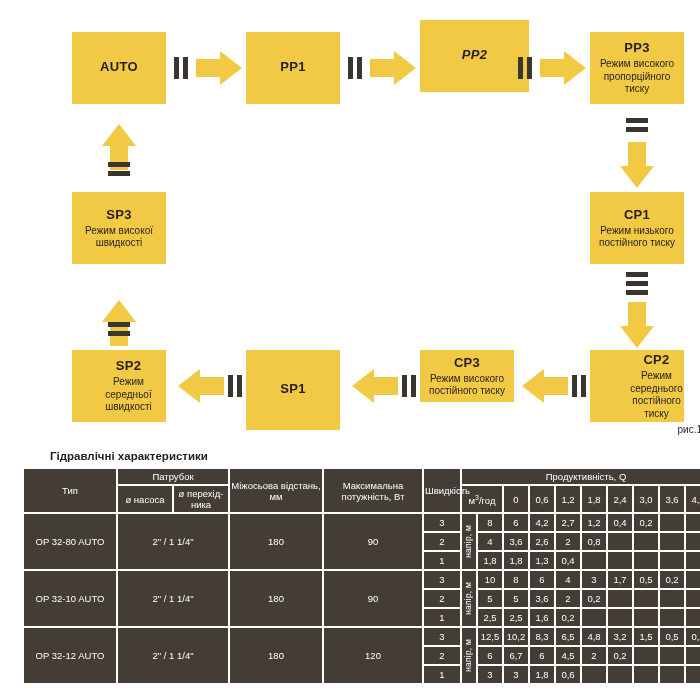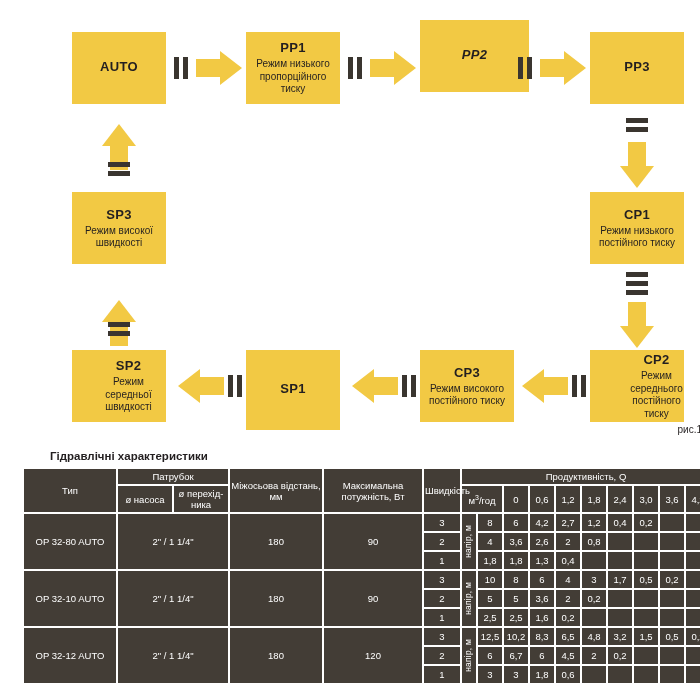--- a/index.html
+++ b/index.html
@@ -69,42 +69,42 @@
 <body>
 
 <div id="diagram">
 
   <div class="node" style="left:48px;top:32px;width:94px;height:72px;">
     <span class="code">AUTO</span>
   </div>
 
   <div class="node" style="left:222px;top:32px;width:94px;height:72px;">
     <span class="code">PP1</span>
-    <span class="desc">Режим низького пропорційного тиску</span>
   </div>
 
   <div class="node" style="left:396px;top:20px;width:109px;height:72px;font-style:italic;">
     <span class="code">PP2</span>
   </div>
 
   <div class="node" style="left:566px;top:32px;width:94px;height:72px;">
     <span class="code">PP3</span>
+    <span class="desc">Режим високого пропорційного тиску</span>
   </div>
 
   <div class="node" style="left:566px;top:192px;width:94px;height:72px;">
     <span class="code">CP1</span>
     <span class="desc">Режим низького постійного тиску</span>
   </div>
 
   <div class="node" style="left:566px;top:350px;width:94px;height:72px;padding-left:44px;">
     <span class="code">CP2</span>
     <span class="desc">Режим середнього постійного тиску</span>
   </div>
 
-  <div class="node" style="left:396px;top:350px;width:94px;height:72px;">
+  <div class="node" style="left:396px;top:350px;width:94px;height:52px;">
     <span class="code">CP3</span>
     <span class="desc">Режим високого постійного тиску</span>
   </div>
 
   <div class="node" style="left:222px;top:350px;width:94px;height:80px;">
     <span class="code">SP1</span>
   </div>
 
   <div class="node" style="left:48px;top:350px;width:94px;height:72px;padding-left:24px;">
     <span class="code">SP2</span>

